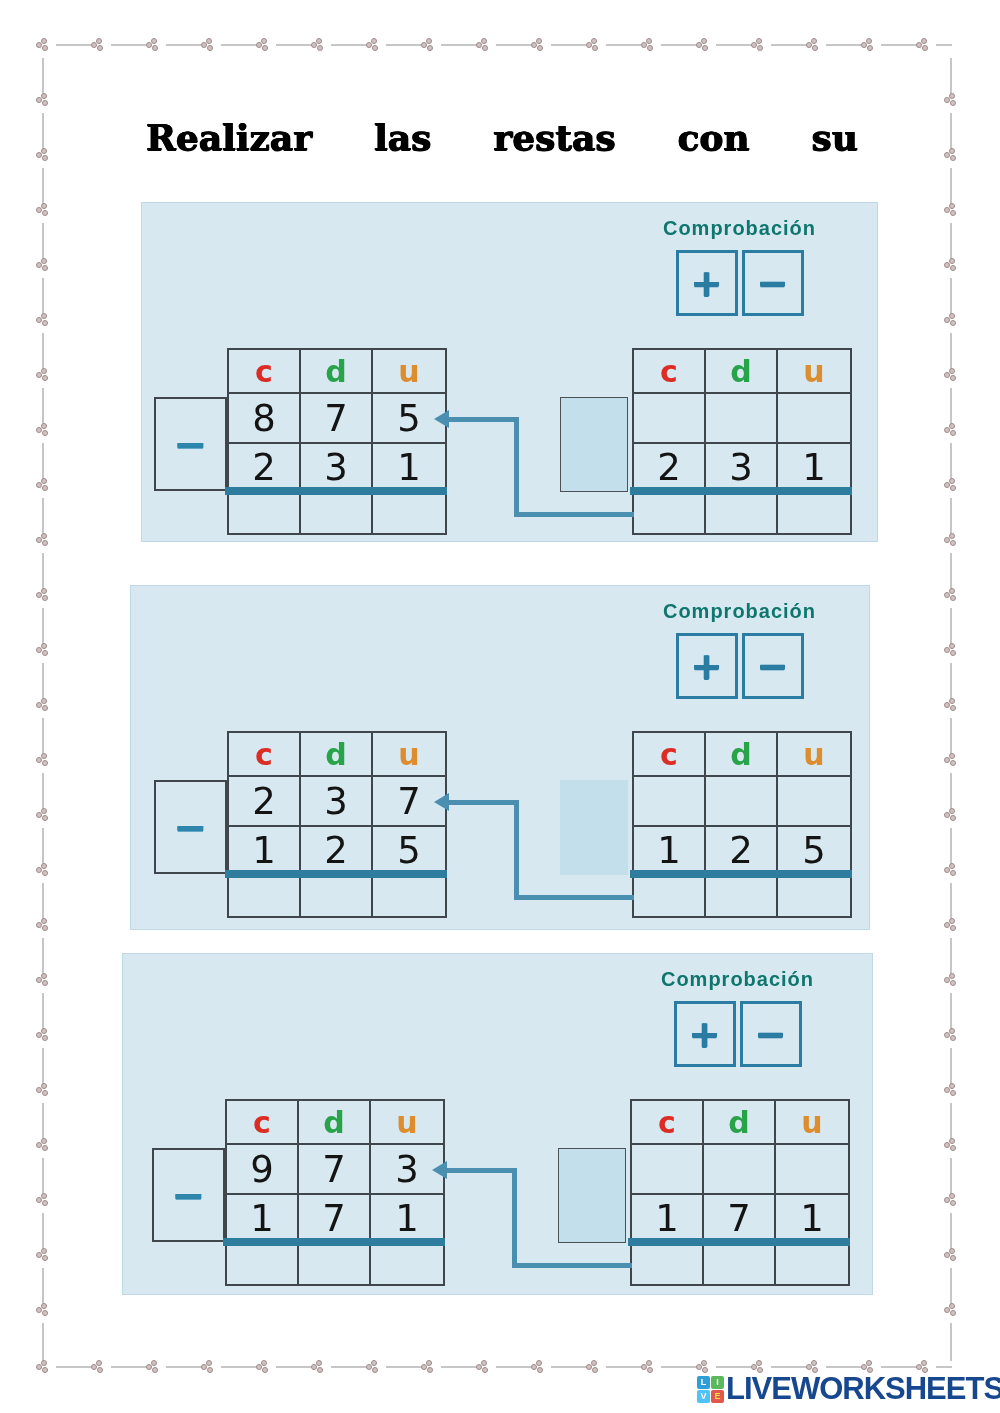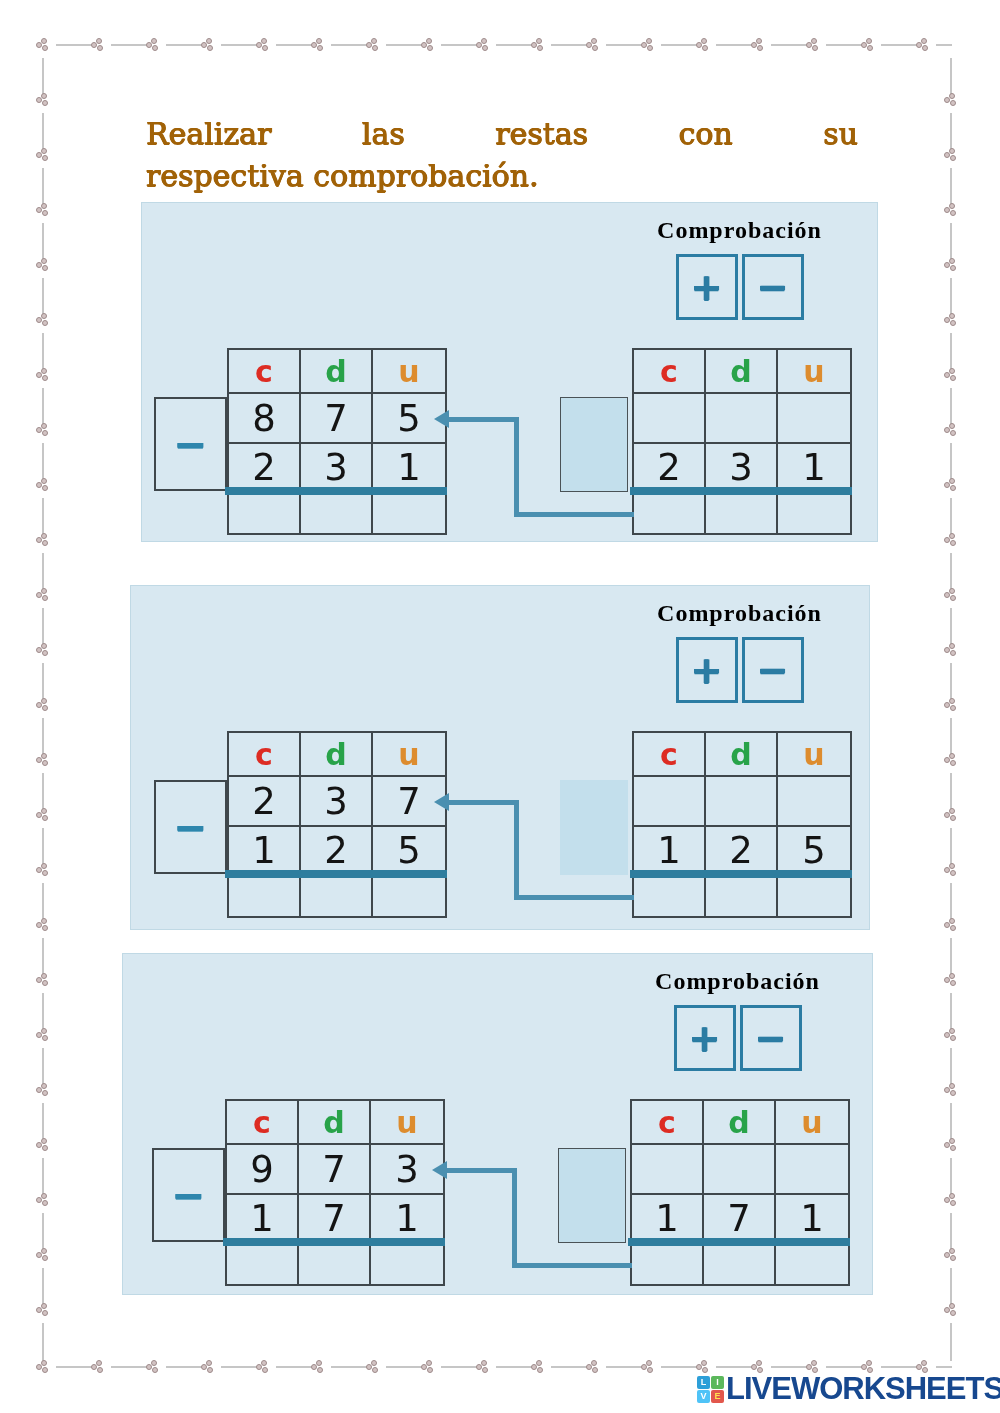--- a/index.html
+++ b/index.html
@@ -13,37 +13,37 @@
   .fr-h { height:2px; background:repeating-linear-gradient(90deg, transparent 0 14px, #c6c6c6 14px 52px, transparent 52px 55px); }
   .fr-v { width:2px;  background:repeating-linear-gradient(180deg, transparent 0 14px, #c6c6c6 14px 52px, transparent 52px 55px); }
   .cluster { position:absolute; width:13px; height:13px; z-index:2; }
   .cluster i { position:absolute; width:6px; height:6px; border-radius:50%;
                background:#d2c3c3; border:1px solid #9d8a8a; box-sizing:border-box; }
   .cluster i:nth-child(1){ left:5px; top:0; }
   .cluster i:nth-child(2){ left:0;  top:4px; }
   .cluster i:nth-child(3){ left:6px; top:7px; }
 
   
-  .title { position:absolute; left:146px; top:116px; width:712px; color:#a16207;
-           font-family:"DejaVu Serif", serif; font-weight:400; font-size:30px; }
+  .title { position:absolute; left:146px; top:116px; width:712px; color:#000000;
+           font-family:"DejaVu Serif", serif; font-weight:700; font-size:36px; }
   .title-line1 { display:flex; justify-content:space-between; }
   .title-line2 { margin-top:7px; }
   .thick { text-shadow:0.6px 0 currentColor, -0.6px 0 currentColor, 0 0.6px currentColor; }
 
   
   .panel { position:absolute; background:#d8e8f1; border:1px solid #c0d9e5; box-sizing:border-box; }
   .p1 { left:141px; top:202px;  width:737px; height:340px; }
   .p2 { left:130px; top:585px;  width:740px; height:345px; }
   .p3 { left:122px; top:953px;  width:751px; height:342px; }
   .content { position:absolute; left:0; top:0; right:0; bottom:0; }
   .p2 .content { left:11px; } .p3 .content { left:17px; }
 
   .comp-wrap { position:absolute; left:480px; top:14px; width:235px; text-align:center; }
-  .comp-label { font-family:Liberation Serif, serif; font-weight:bold; font-size:24px;
-                color:#000000; letter-spacing:1px; }
+  .comp-label { font-family:Liberation Sans, sans-serif; font-weight:bold; font-size:20px;
+                color:#0f766e; letter-spacing:1px; }
   .pm-box { margin-top:10px; display:flex; justify-content:center; gap:4px; }
   .pm-cell { width:56px; height:60px; border:3px solid #2b7ca3; box-sizing:content-box;
              display:flex; align-items:center; justify-content:center;
              font-weight:bold; font-size:38px; color:#2b7ca3; }
 
   .num-table { position:absolute; }
   .grid { display:grid; grid-template-columns:72px 72px 72px;
           grid-template-rows:44px 50px 48px 41px; border:2px solid #3f474c; background:transparent; }
   .cell { border-right:2px solid #3f474c; border-bottom:2px solid #3f474c; box-sizing:border-box;
           display:flex; align-items:center; justify-content:center; }
@@ -492,21 +492,20 @@
   </div>
 
 <div class="title">
   <div class="title-line1 thick">
     <span>Realizar</span>
     <span>las</span>
     <span>restas</span>
     <span>con</span>
     <span>su</span>
   </div>
-  <div class="title-line2 thick">respectiva comprobación.</div>
 </div>
 
 <div class="panel p1">
  <div class="content">
   <div class="comp-wrap">
     <div class="comp-label">Comprobación</div>
     <div class="pm-box">
       <div class="pm-cell thick">+</div>
       <div class="pm-cell thick">−</div>
     </div>

